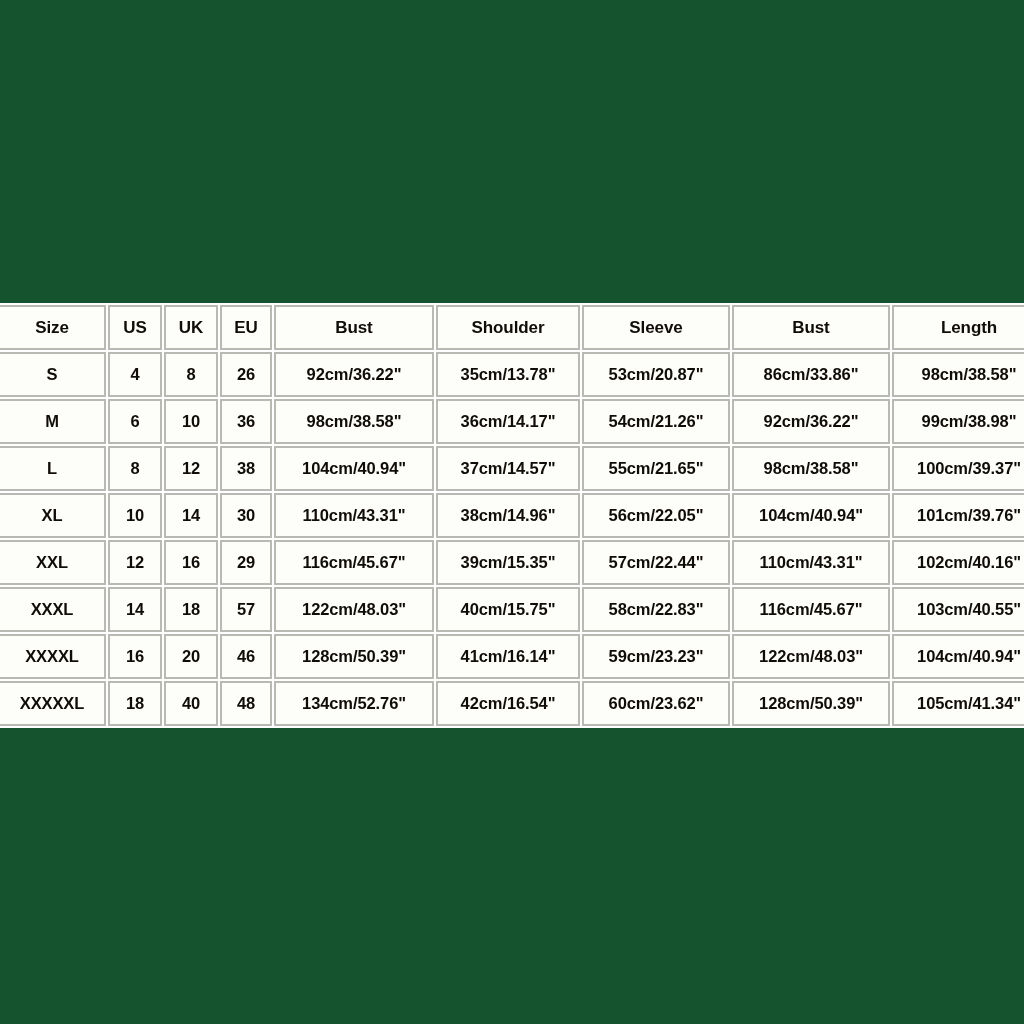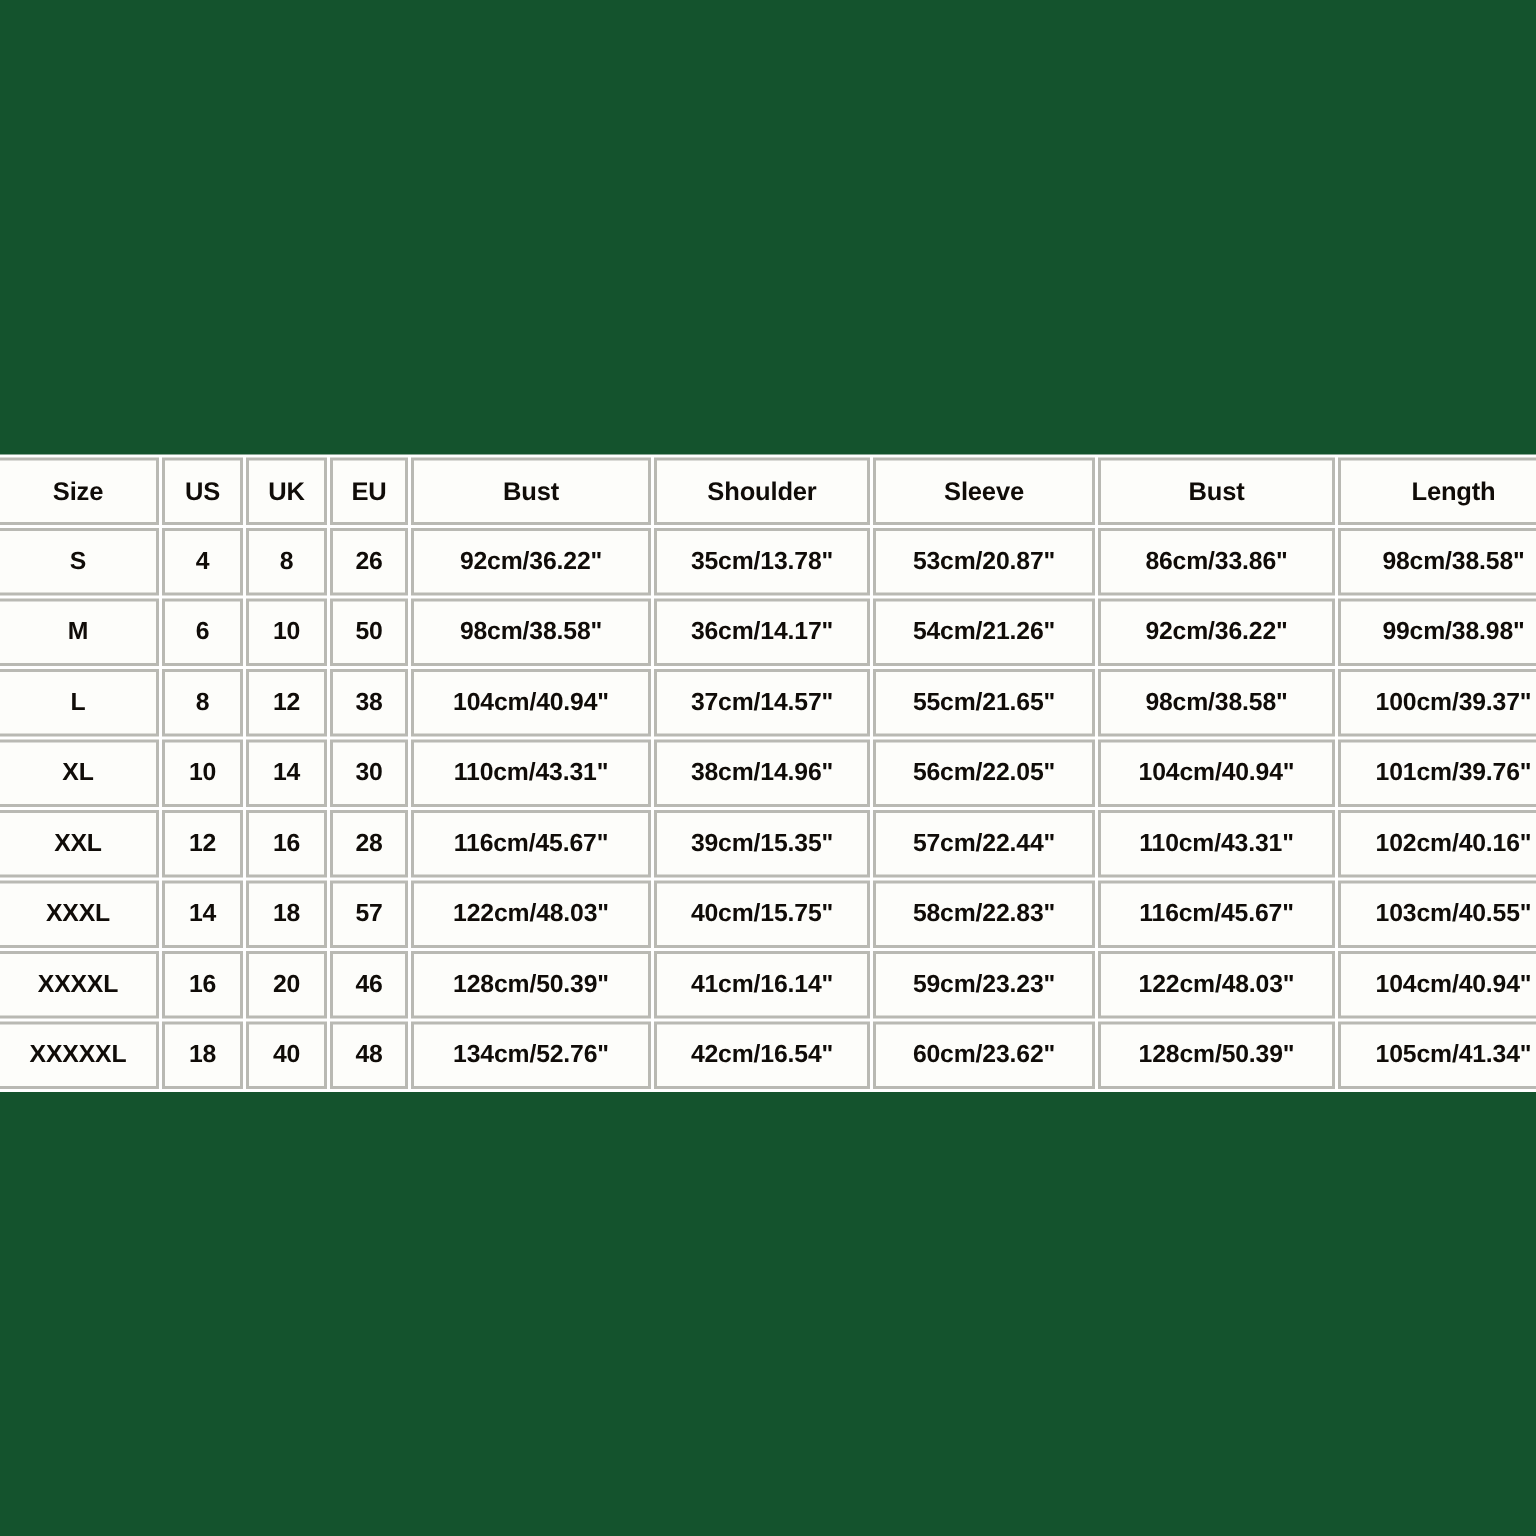--- a/index.html
+++ b/index.html
@@ -108,21 +108,21 @@
           <td>92cm/36.22"</td>
           <td>35cm/13.78"</td>
           <td>53cm/20.87"</td>
           <td>86cm/33.86"</td>
           <td>98cm/38.58"</td>
         </tr>
         <tr>
           <td>M</td>
           <td>6</td>
           <td>10</td>
-          <td>50</td>
+          <td>36</td>
           <td>98cm/38.58"</td>
           <td>36cm/14.17"</td>
           <td>54cm/21.26"</td>
           <td>92cm/36.22"</td>
           <td>99cm/38.98"</td>
         </tr>
         <tr>
           <td>L</td>
           <td>8</td>
           <td>12</td>
@@ -141,21 +141,21 @@
           <td>110cm/43.31"</td>
           <td>38cm/14.96"</td>
           <td>56cm/22.05"</td>
           <td>104cm/40.94"</td>
           <td>101cm/39.76"</td>
         </tr>
         <tr>
           <td>XXL</td>
           <td>12</td>
           <td>16</td>
-          <td>28</td>
+          <td>29</td>
           <td>116cm/45.67"</td>
           <td>39cm/15.35"</td>
           <td>57cm/22.44"</td>
           <td>110cm/43.31"</td>
           <td>102cm/40.16"</td>
         </tr>
         <tr>
           <td>XXXL</td>
           <td>14</td>
           <td>18</td>

